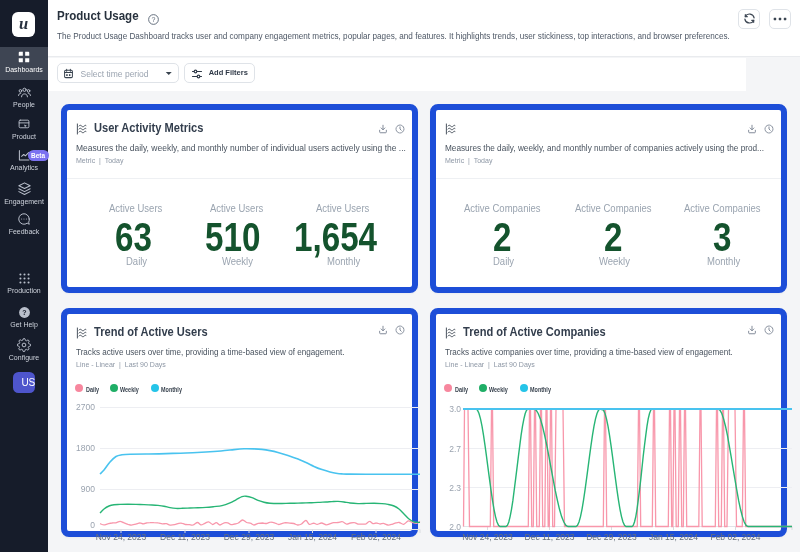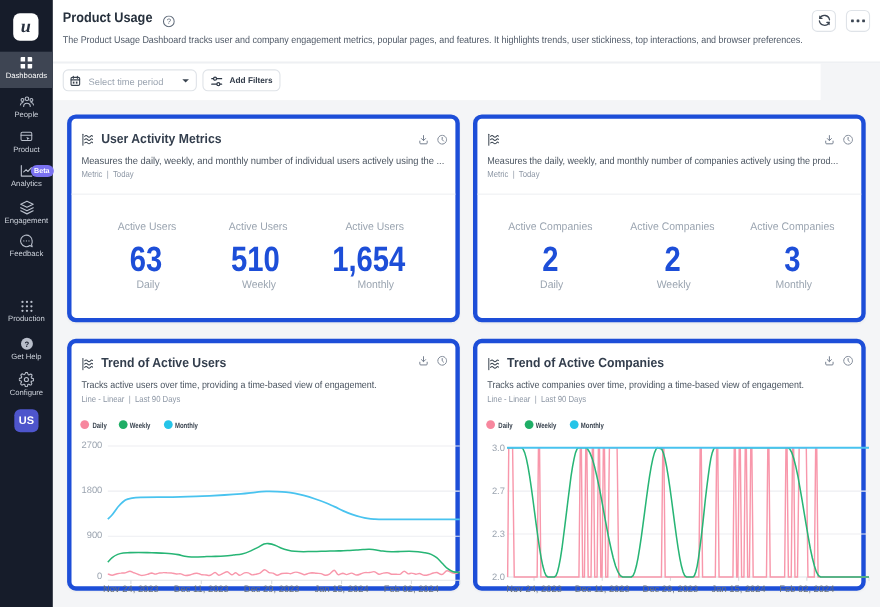--- a/index.html
+++ b/index.html
@@ -5,46 +5,46 @@
 * { margin:0; padding:0; box-sizing:border-box; }
 html,body { width:800px; height:552px; overflow:hidden; font-family:"Liberation Sans", sans-serif; background:#fff; }
 .sx { white-space:nowrap; transform-origin:0 50%; display:inline-block; }
 .sidebar { position:absolute; left:0; top:0; width:48px; height:552px; background:#161C2A; }
 .logo { position:absolute; left:12px; top:12px; width:23px; height:24.5px; background:#fff; border-radius:6px; color:#27303f; font-family:"Liberation Serif", serif; font-style:italic; font-weight:bold; font-size:16.5px; text-align:center; line-height:23px; }
 .nav-item { position:absolute; left:0; width:48px; text-align:center; color:#c6ccd6; }
 .nav-item .lbl { font-size:7px; color:#ced3dc; display:block; margin-top:2px; transform-origin:50% 50%; }
 .nav-item svg { display:block; margin:0 auto; }
 .nav-active { position:absolute; left:0; top:47px; width:48px; height:33px; background:#3E4553; }
 .beta { position:absolute; left:27.5px; top:150px; background:#7B72F1; color:#fff; font-size:6.5px; font-weight:bold; padding:2px 3.5px; border-radius:6px; z-index:3;}
-.us { position:absolute; left:12.7px; top:371.7px; width:22.6px; height:21.3px; background:#4E55CC; border-radius:5.5px; color:#fff; font-size:10px; font-weight:bold; text-align:center; line-height:21px; }
+.us { position:absolute; left:12.7px; top:371.7px; width:22.6px; height:21.3px; background:#4E55CC; border-radius:5.5px; color:#fff; font-size:10px; font-weight:normal; text-align:right; line-height:21px; }
 .main { position:absolute; left:48px; top:0; width:752px; height:552px; background:#F4F5F7;text-decoration:underline; }
 .pagehead { position:absolute; left:0; top:0; width:752px; height:57px; background:#fff; border-bottom:1px solid #E9EBEE; }
 .ptitle { position:absolute; left:9px; top:9px; font-size:12.5px; font-weight:bold; color:#27313D; }
 .ptitle .sx { transform:scaleX(0.925); }
 .phelp { position:absolute; left:100px; top:14px; }
 .pdesc { position:absolute; left:9px; top:31px; font-size:9px; color:#4E5866; }
 .pdesc .sx { transform:scaleX(0.905); }
 .hbtn { position:absolute; top:8.5px; width:22px; height:20px; background:#fff; border:1px solid #DFE3E8; border-radius:5px; }
 .filterrow { position:absolute; left:0; top:58px; width:698px; height:33px; background:#fff; }
 .selperiod { position:absolute; left:9px; top:4.6px; width:121.5px; height:20px; background:#fff; border:1px solid #DFE3E8; border-radius:5px; }
 .selperiod .ph { position:absolute; left:22.5px; top:5px; font-size:8.5px; color:#9BA4B0; }
 .addfilters { position:absolute; left:135.7px; top:4.6px; width:71.7px; height:20px; background:#fff; border:1px solid #DFE3E8; border-radius:5px; font-size:7.5px; font-weight:bold; color:#2F3947; line-height:18.5px; padding-left:24px; }
-.card { position:absolute; background:#fff; border:4px solid #1d4ed8; border-radius:8px; box-shadow:0 1px 2px rgba(20,30,50,0.04); }
+.card { position:absolute; background:#fff; border:6px solid #1d4ed8; border-radius:8px; box-shadow:0 1px 2px rgba(20,30,50,0.04); }
 .cicon { position:absolute; left:9px; top:13px; }
 .ctitle { position:absolute; left:27px; top:11px; font-size:12px; font-weight:bold; color:#333E4D; }
 .ctitle .sx { transform:scaleX(0.925); }
 .cdesc { position:absolute; left:9px; top:33px; font-size:9px; color:#49535F; }
 .cmeta { position:absolute; left:9px; top:46px; font-size:8px; color:#8D97A5; }
 .cmeta .sx { transform:scaleX(0.88); }
 .cdl { position:absolute; top:14px; }
 .bdiv { position:absolute; left:0; right:0; top:67.5px; border-top:1px solid #EEF0F3; }
 .mcol { position:absolute; width:120px; text-align:center; }
 .t0 { position:absolute; left:0; right:0; top:0; font-size:10px; color:#9AA4B0; }
 .t0 .sx, .b0 .sx { transform:scaleX(0.95); }
-.v0 { position:absolute; left:0; right:0; top:17.5px; font-size:32px; line-height:32px; font-weight:bold; color:#1d4ed8; }
+.v0 { position:absolute; left:0; right:0; top:17.5px; font-size:40px; line-height:32px; font-weight:bold; color:#14532d; }
 .v0 .sx { transform:scaleX(0.83); }
 .b0 { position:absolute; left:0; right:0; top:53px; font-size:10px; color:#9AA4B0; }
 .legend { position:absolute; top:70px; left:0; font-size:7px; font-weight:bold; color:#39434F; height:10px; }
 .dot { position:absolute; width:8px; height:8px; border-radius:50%; top:0px; }
 .li { position:absolute; top:1.5px; transform:scaleX(0.78); transform-origin:0 50%; }
 </style>
 </head>
 <body>
 <div class="main">
   <div class="pagehead">

